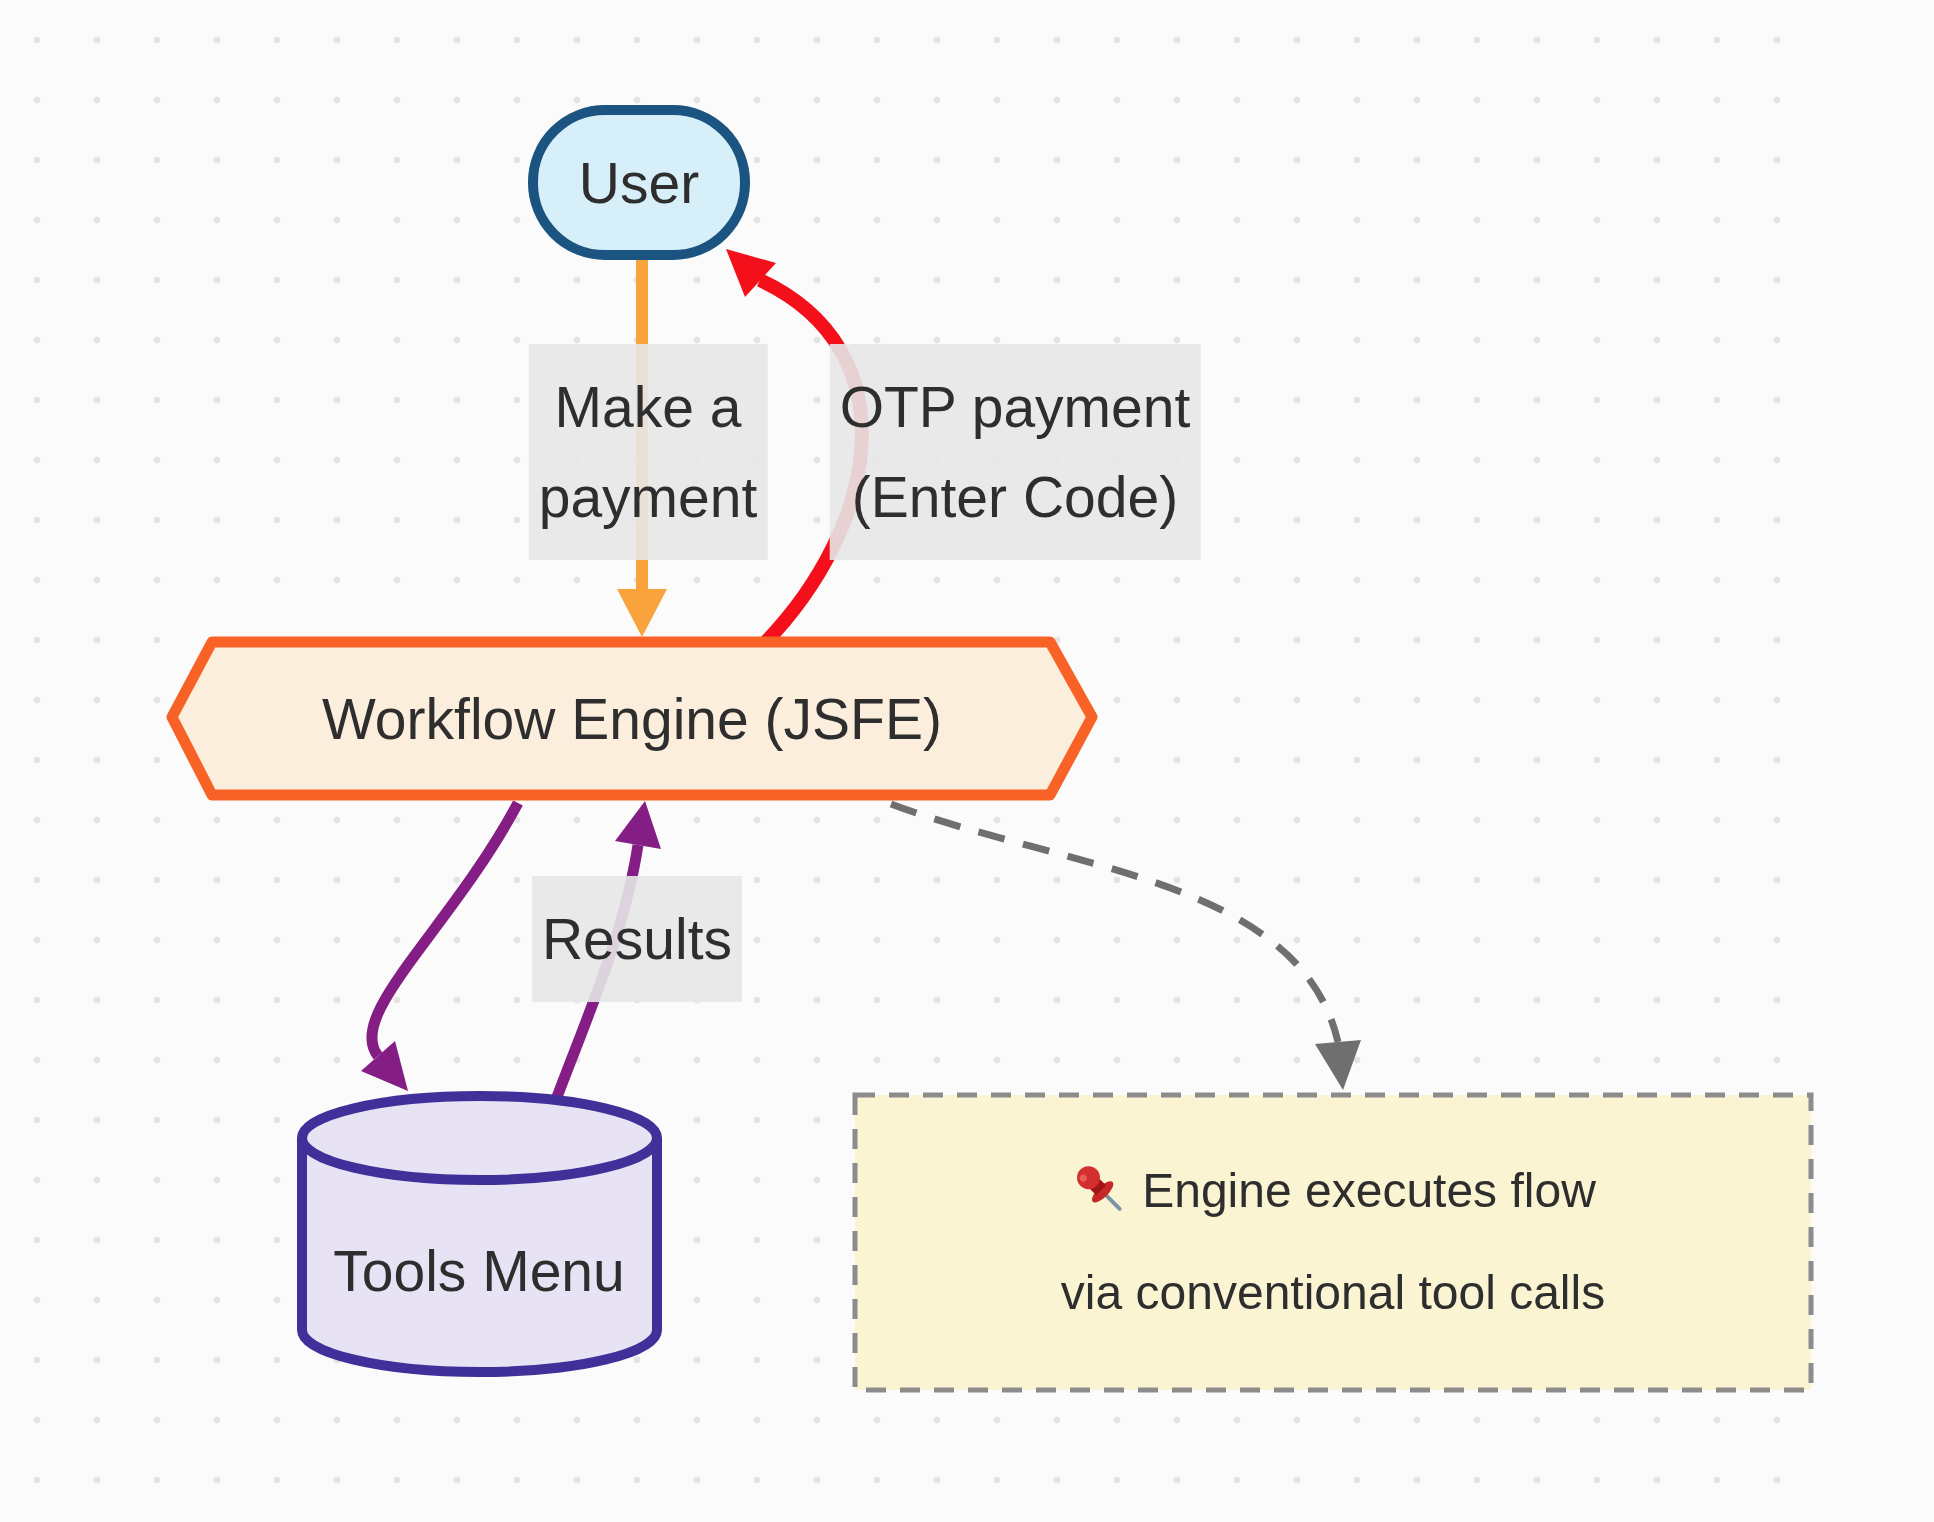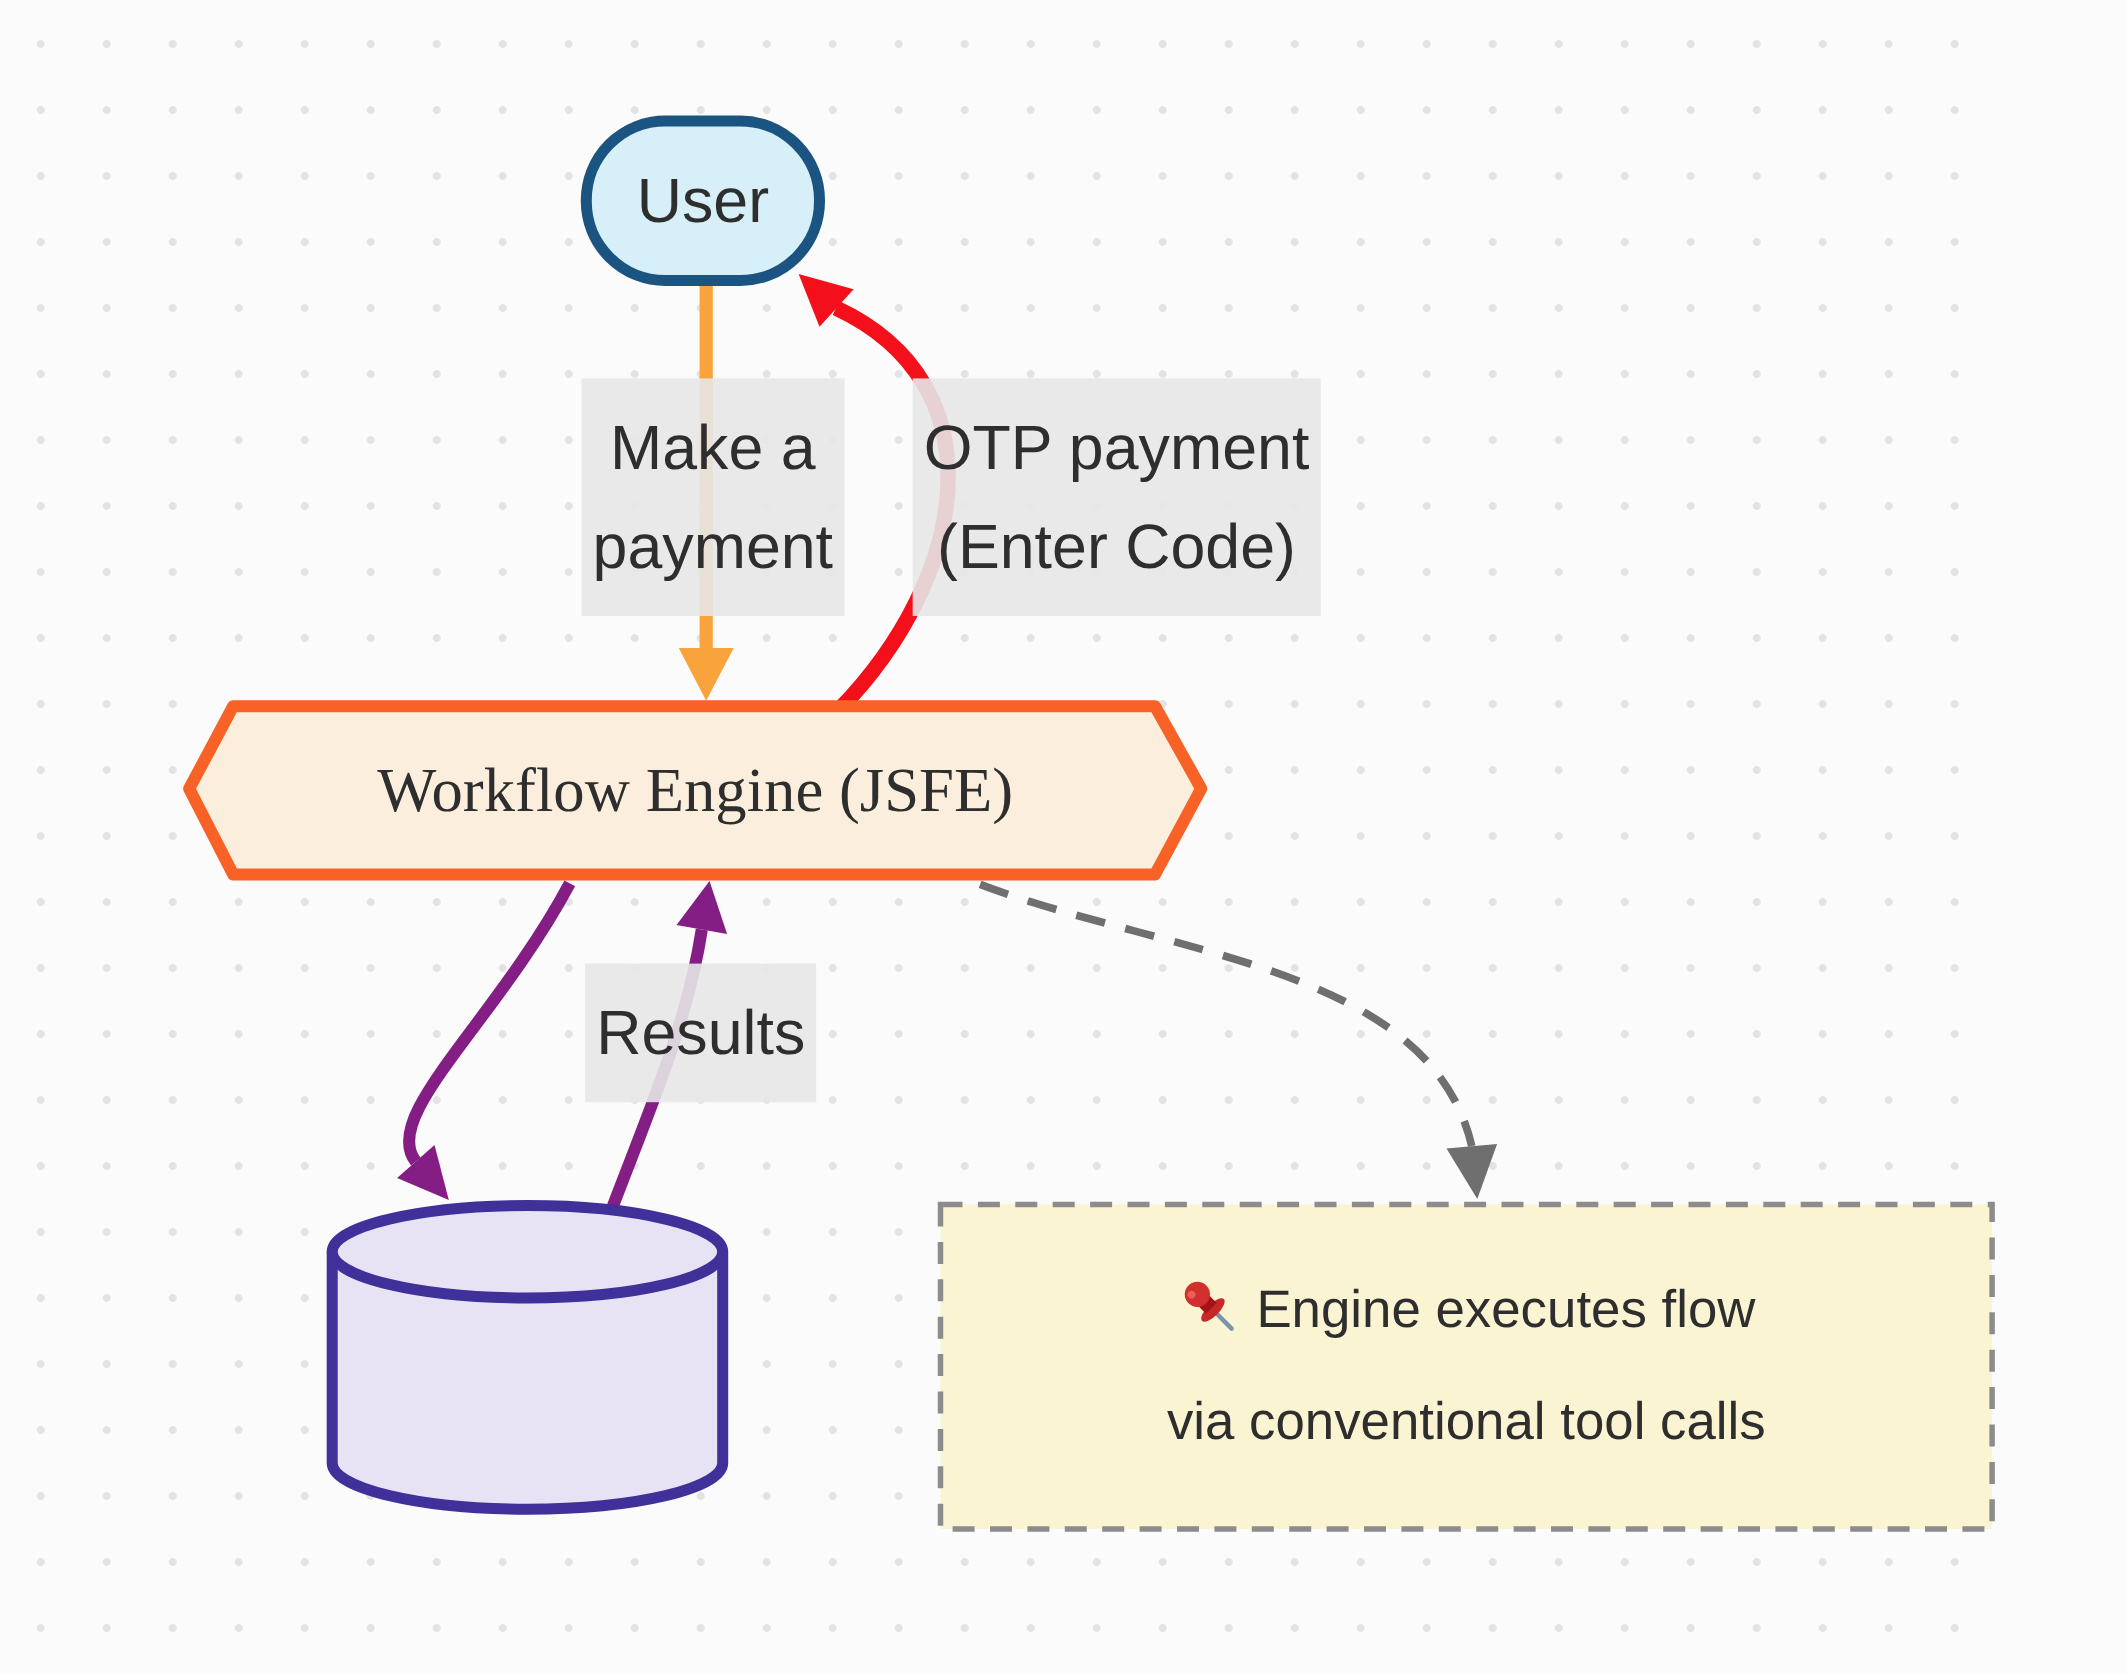--- a/index.html
+++ b/index.html
@@ -78,22 +78,23 @@
     <g>
       <path d="M 302 1138 L 302 1330 A 177.5 42 0 0 0 657 1330 L 657 1138" fill="#e8e3f4" stroke="#40309a" stroke-width="10"></path>
       <ellipse cx="479.5" cy="1138" rx="177.5" ry="42" fill="#e8e3f4" stroke="#40309a" stroke-width="10"></ellipse>
     </g>
 
     <rect x="855" y="1095" width="956" height="295" fill="#fbf4d3" stroke="#8c8c8c" stroke-width="5" stroke-dasharray="20 14"></rect>
   </svg>
 
   <div class="txt" style="left:639px;top:183px;">User</div>
 
-  <div class="txt" style="left:632px;top:719px;font-family:Liberation Serif, serif;">Workflow Engine (JSFE)</div>
+  <div class="txt" style="left:632px;top:719px;">Workflow Engine (JSFE)</div>
 
+  <div class="txt" style="left:479px;top:1271px;">Tools Menu</div>
 
   <div class="txt edge-label" style="left:648px;top:452px;">
     <div>Make a</div>
     <div>payment</div>
   </div>
 
   <div class="txt edge-label" style="left:1015px;top:452px;">
     <div>OTP payment</div>
     <div>(Enter Code)</div>
   </div>

